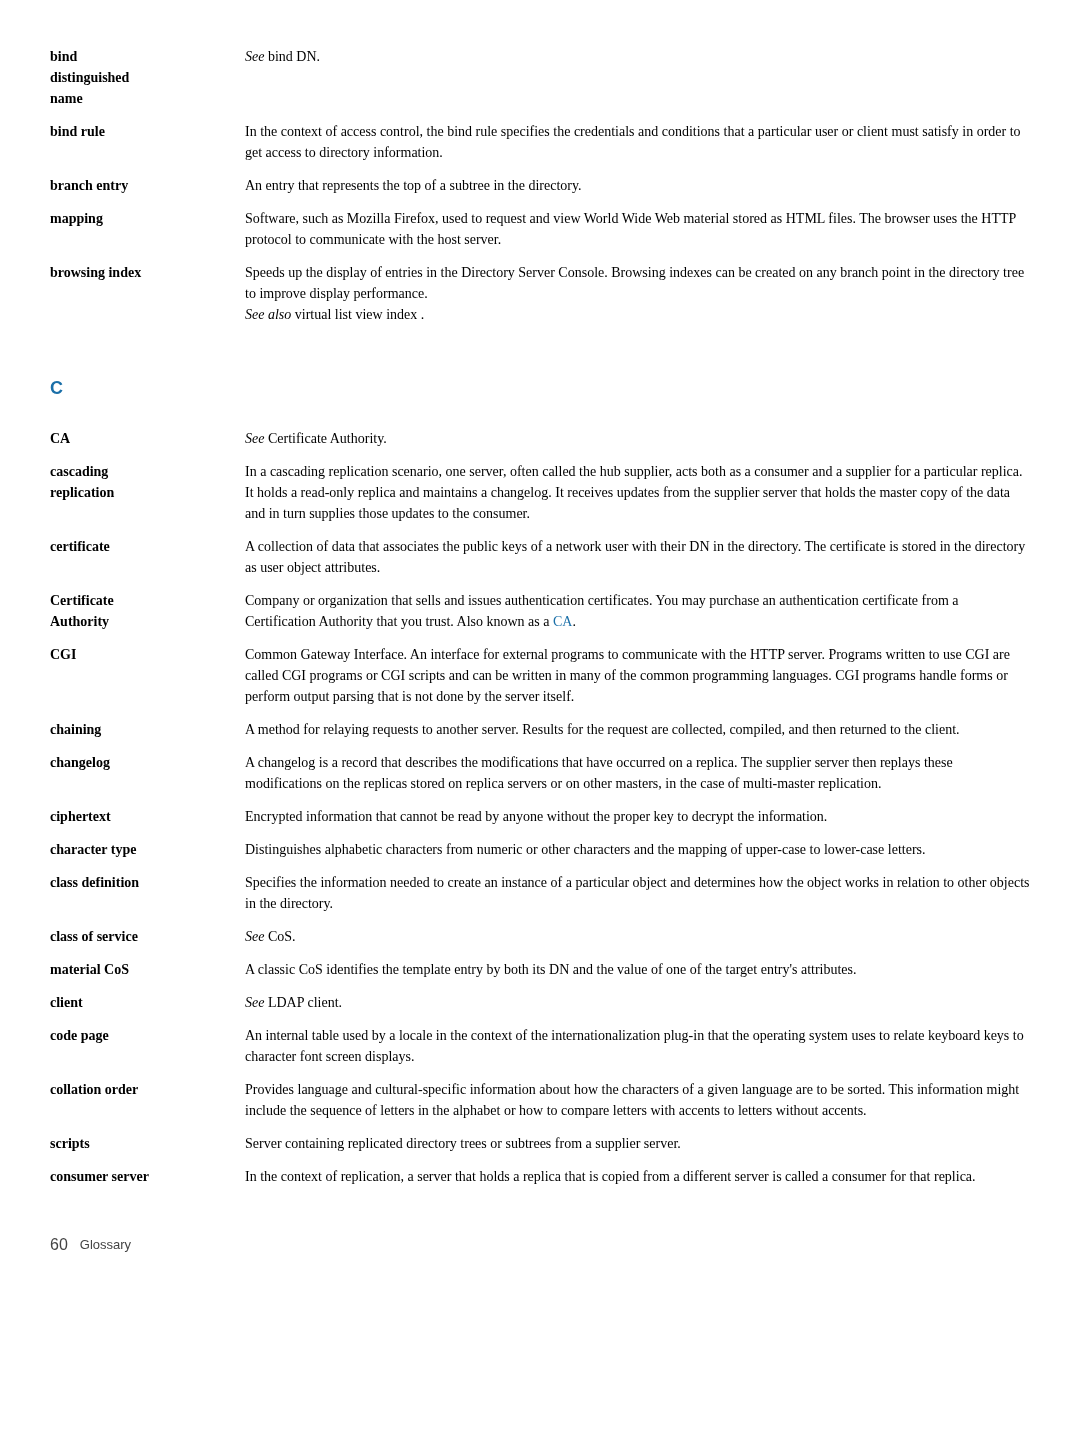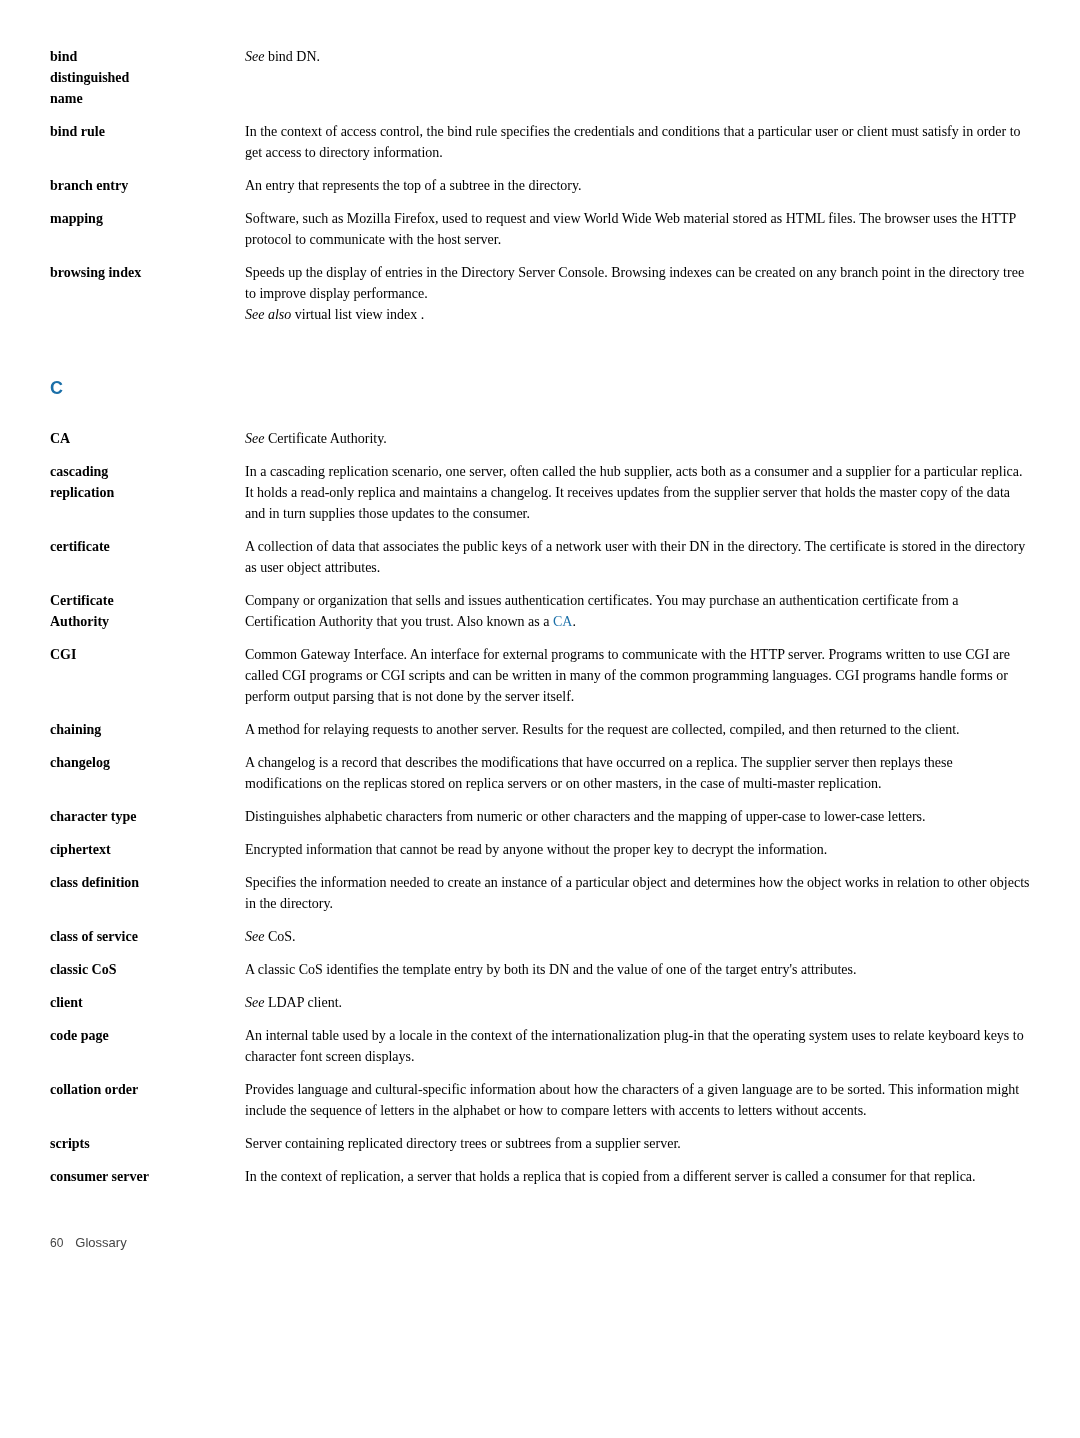--- a/index.html
+++ b/index.html
@@ -43,21 +43,21 @@
     .footer {
       margin-top: 40px;
       font-family: Arial, sans-serif;
       font-size: 13px;
       color: #444;
       display: flex;
       align-items: center;
       gap: 12px;
     }
     .footer .page-num {
-      font-size: 12px;
+      font-size: 16px;
     }
     em { }
   </style>
 </head>
 <body>
 
 <table class="glossary-table">
   <tbody id="glossary-body">
   <tr>
         <td class="term">bind<br>distinguished<br>name</td>
@@ -106,37 +106,37 @@
       </tr>
       <tr>
         <td class="term">chaining</td>
         <td class="definition">A method for relaying requests to another server. Results for the request are collected, compiled, and then returned to the client.</td>
       </tr>
       <tr>
         <td class="term">changelog</td>
         <td class="definition">A changelog is a record that describes the modifications that have occurred on a replica. The supplier server then replays these modifications on the replicas stored on replica servers or on other masters, in the case of multi-master replication.</td>
       </tr>
       <tr>
+        <td class="term">ciphertext</td>
+        <td class="definition">Encrypted information that cannot be read by anyone without the proper key to decrypt the information.</td>
+      </tr>
+      <tr>
         <td class="term">character type</td>
         <td class="definition">Distinguishes alphabetic characters from numeric or other characters and the mapping of upper-case to lower-case letters.</td>
-      </tr>
-      <tr>
-        <td class="term">ciphertext</td>
-        <td class="definition">Encrypted information that cannot be read by anyone without the proper key to decrypt the information.</td>
       </tr>
       <tr>
         <td class="term">class definition</td>
         <td class="definition">Specifies the information needed to create an instance of a particular object and determines how the object works in relation to other objects in the directory.</td>
       </tr>
       <tr>
         <td class="term">class of service</td>
         <td class="definition"><em>See</em> CoS.</td>
       </tr>
       <tr>
-        <td class="term">classic CoS</td>
+        <td class="term">material CoS</td>
         <td class="definition">A classic CoS identifies the template entry by both its DN and the value of one of the target entry's attributes.</td>
       </tr>
       <tr>
         <td class="term">client</td>
         <td class="definition"><em>See</em> LDAP client.</td>
       </tr>
       <tr>
         <td class="term">code page</td>
         <td class="definition">An internal table used by a locale in the context of the internationalization plug-in that the operating system uses to relate keyboard keys to character font screen displays.</td>
       </tr>

